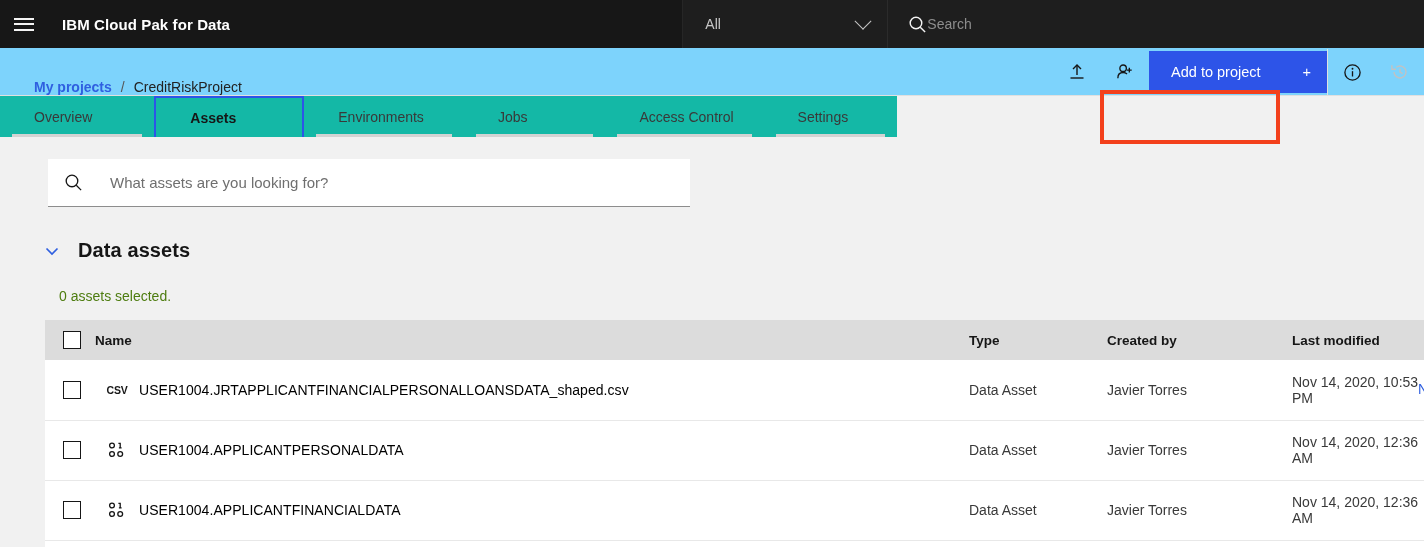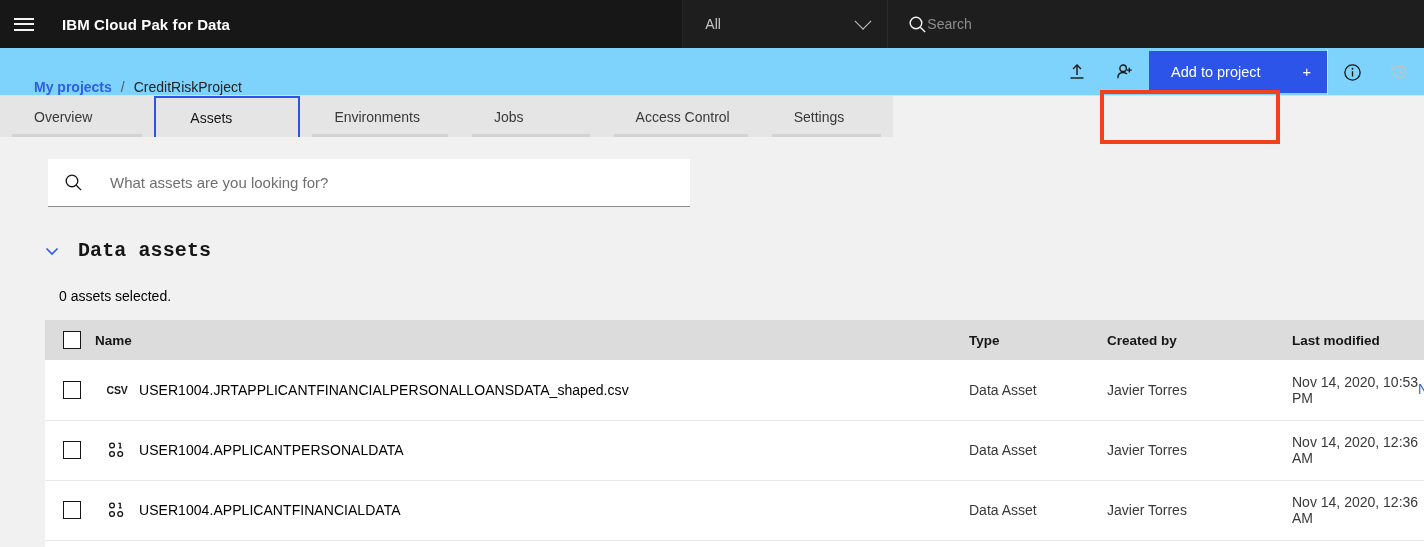--- a/index.html
+++ b/index.html
@@ -127,30 +127,30 @@
     display: flex;
     align-items: stretch;
   }
   .tab {
     display: flex; align-items: center;
     font-size: 14px;
     color: #393939;
     cursor: pointer;
     padding: 0 0 0 34px;
     position: relative;
-    background: #e5e5e5;
+    background: #14b8a6;
   }
   .tab .bar {
     position: absolute; left: 12px; right: 12px; bottom: 0;
     height: 3px; background: #d3d3d3;
   }
   .tab.active {
     border: 2px solid #2d54e8;
     border-bottom: none;
-    font-weight: 400;
+    font-weight: 700;
     color: #161616;
     text-align: center;
   }
   .tabsrow-bgfill {
     flex: 1 1 auto; background: #f1f1f1;
   }
 
   
   .main {
     background: #f1f1f1;
@@ -170,25 +170,24 @@
   .asset-search .ph { color: #6f6f6f; font-size: 15px; }
 
   .section-head {
     display: flex; align-items: center; gap: 18px;
     margin: 32px 0 0 44px;
     cursor: pointer;
   }
   .section-head h2 {
     margin: 0; font-size: 20px; font-weight: 700; color: #161616;
     letter-spacing: .1px;
-    font-family: Liberation Mono, monospace;
   }
   .selcount {
     margin: 26px 0 9px 59px;
-    font-size: 14px; color: #000000;
+    font-size: 14px; color: #4d7c0f;
   }
 
   .rightlink {
     position: absolute; right: 0; top: 222px;
     color: #2f5fe0; font-size: 14px; font-weight: 500;
     overflow: hidden; width: 6px; white-space: nowrap;
   }
 
   
   table.assets {

